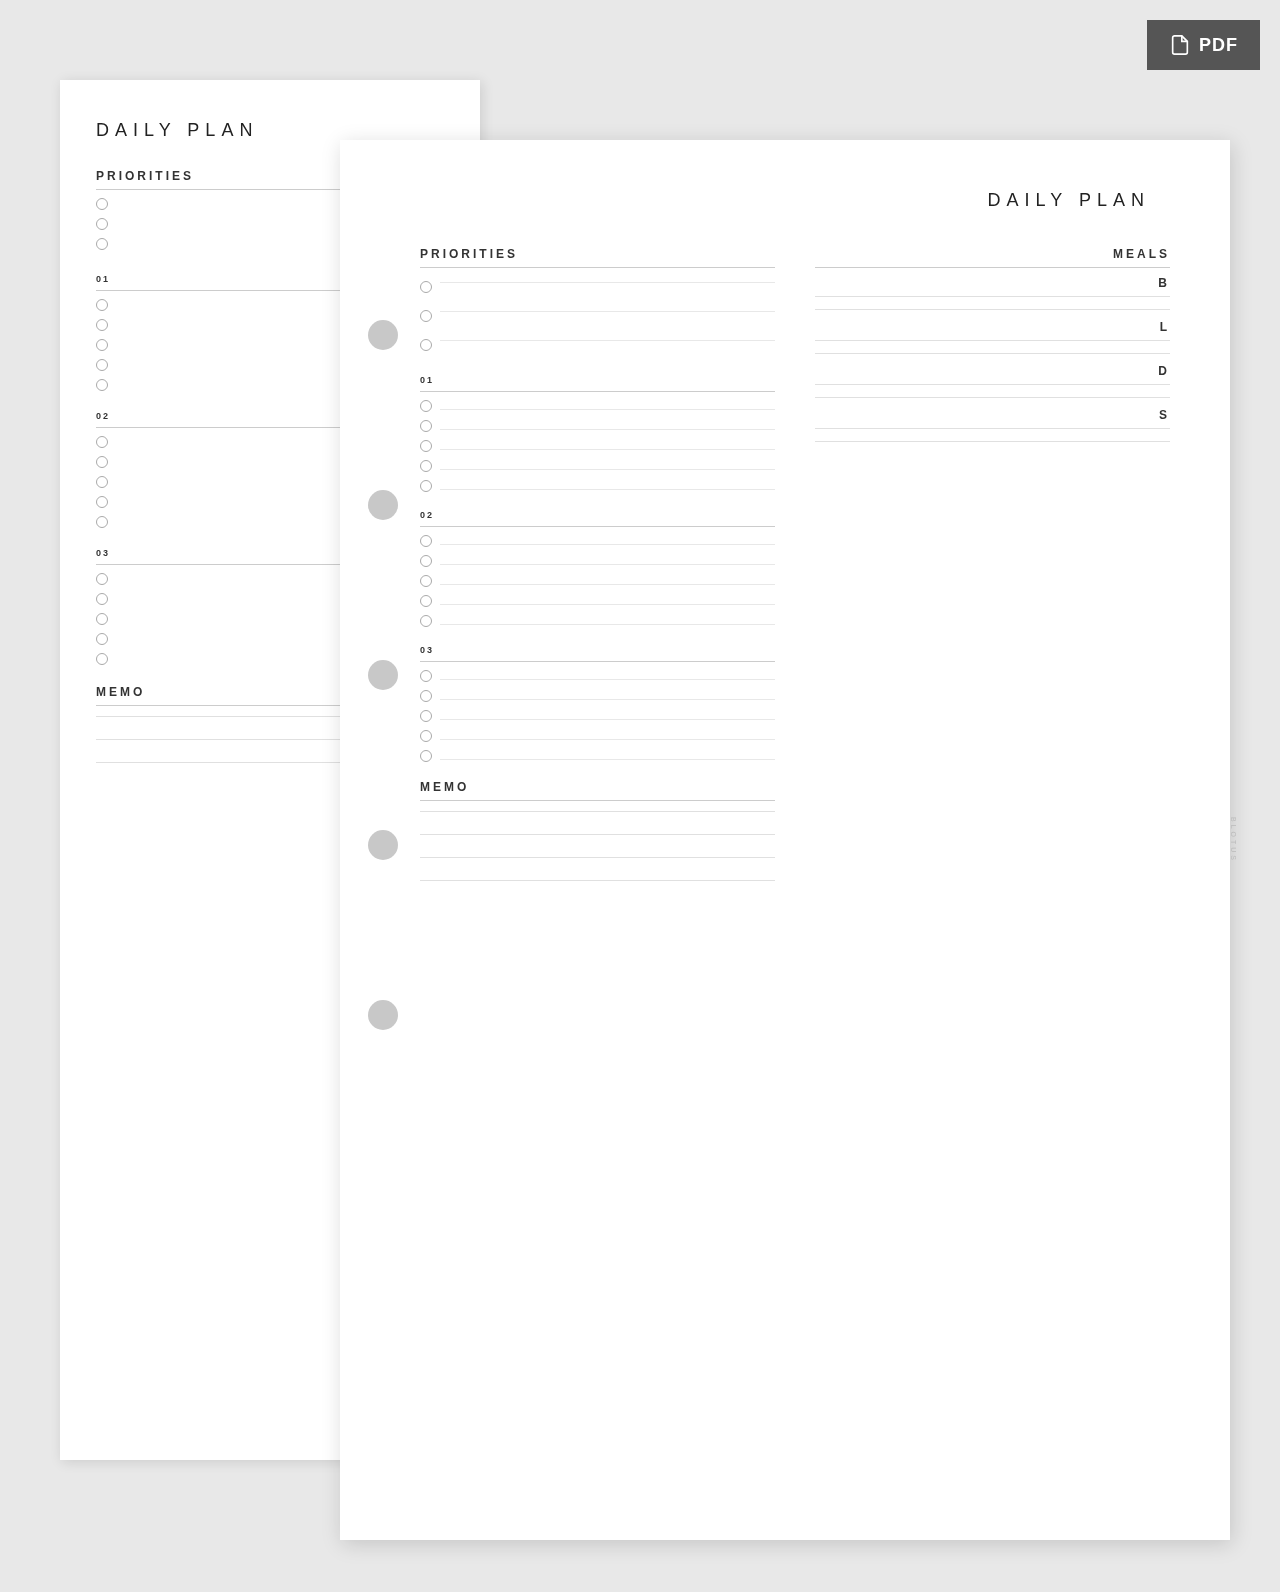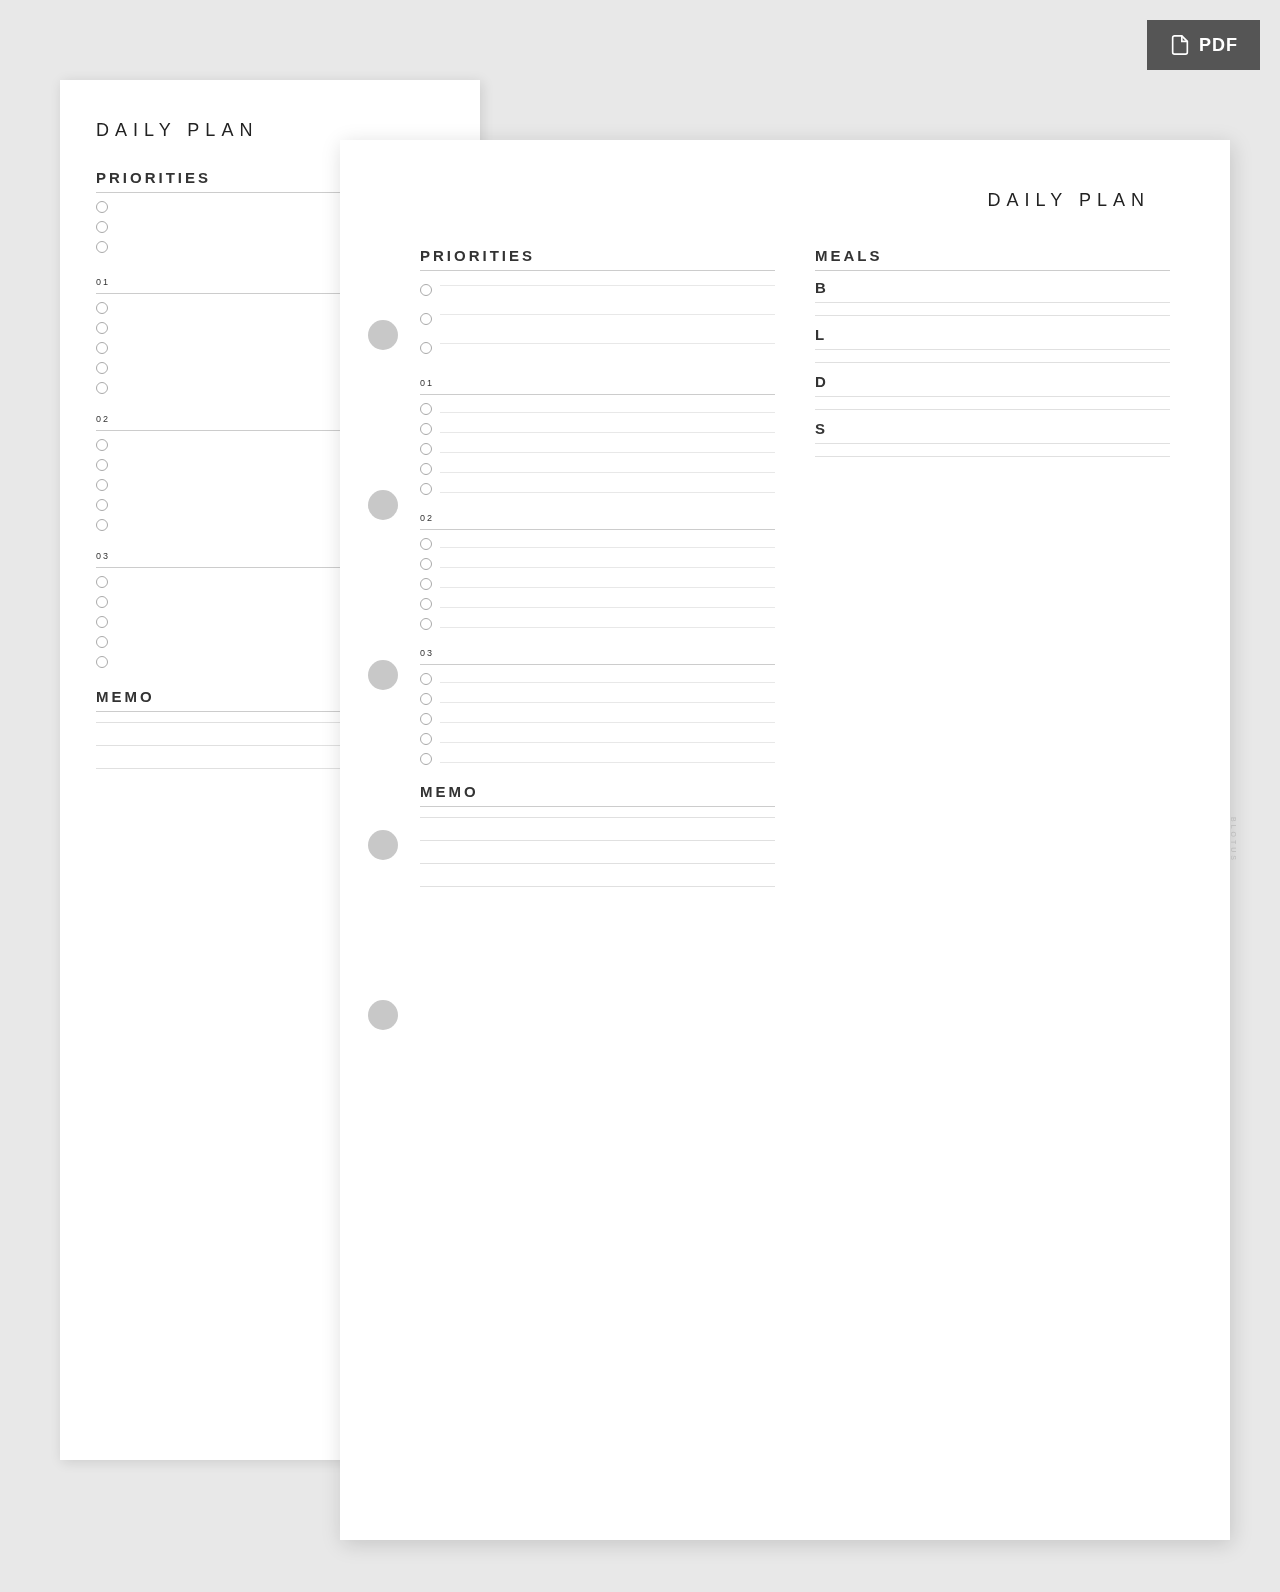--- a/index.html
+++ b/index.html
@@ -60,21 +60,21 @@
     
     .page-title {
       font-size: 18px;
       letter-spacing: 6px;
       font-weight: 400;
       color: #222;
       margin-bottom: 28px;
     }
 
     .section-label {
-      font-size: 15px;
+      font-size: 12px;
       letter-spacing: 3px;
       font-weight: 600;
       color: #333;
       margin-bottom: 6px;
       text-transform: uppercase;
     }
 
     .divider {
       border: none;
       border-top: 1px solid #ccc;
@@ -104,21 +104,21 @@
 
     .line-row {
       border-top: 1px solid #e0e0e0;
       margin-bottom: 14px;
     }
 
     .number-label {
       font-size: 9px;
       letter-spacing: 2px;
       color: #333;
-      font-weight: 400;
+      font-weight: 700;
       margin-bottom: 6px;
     }
 
     
     .back-priorities { margin-bottom: 24px; }
     .back-section { margin-bottom: 20px; }
 
     
     .front-layout {
       display: grid;
@@ -148,21 +148,21 @@
 
     .memo-section { margin-top: 10px; }
     .memo-lines { margin-top: 10px; }
     .memo-line {
       border-top: 1px solid #e0e0e0;
       margin-bottom: 22px;
     }
 
     
     .today-section { margin-bottom: 24px; }
-    .meals-section { margin-bottom: 18px; }
+    .meals-section { margin-bottom: 18px; text-align: right; }
     .habits-section {}
   </style>
 </head>
 <body>
 
 <div class="pdf-badge">
   <svg viewBox="0 0 24 24" fill="none" stroke="white" stroke-width="1.8">
     <path d="M14 2H6a2 2 0 0 0-2 2v16a2 2 0 0 0 2 2h12a2 2 0 0 0 2-2V8z"></path>
     <polyline points="14 2 14 8 20 8"></polyline>
   </svg>

